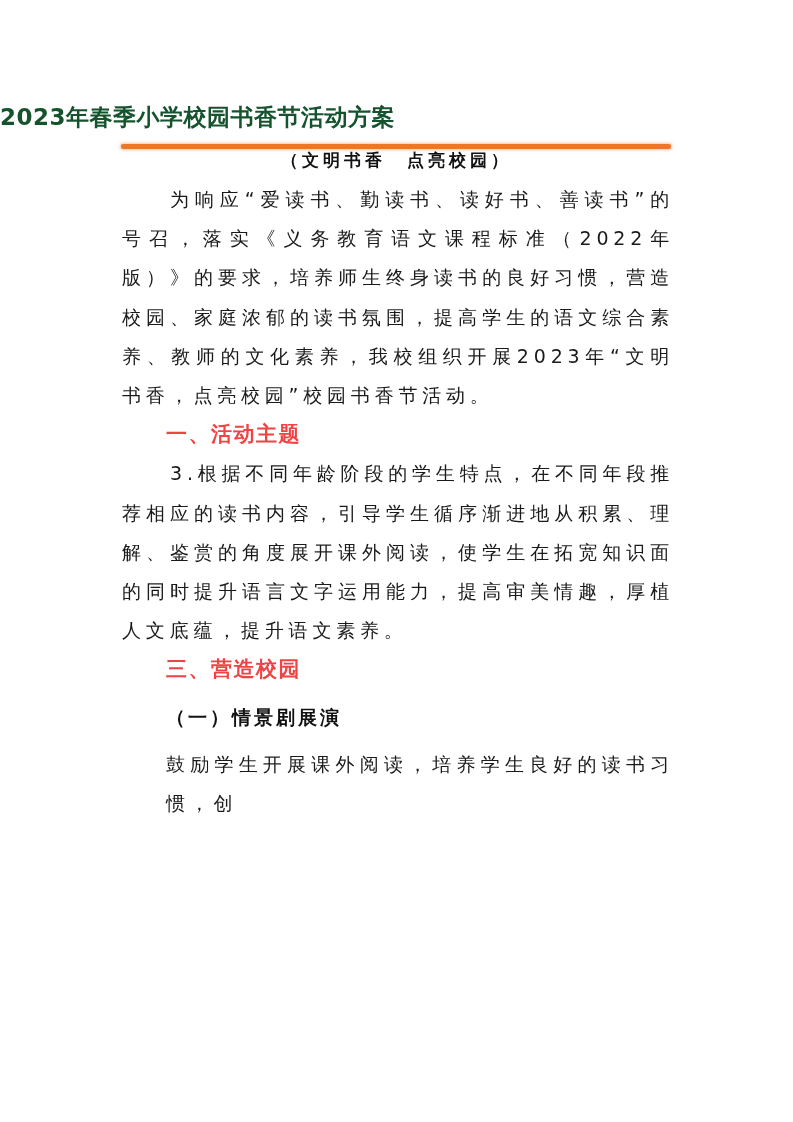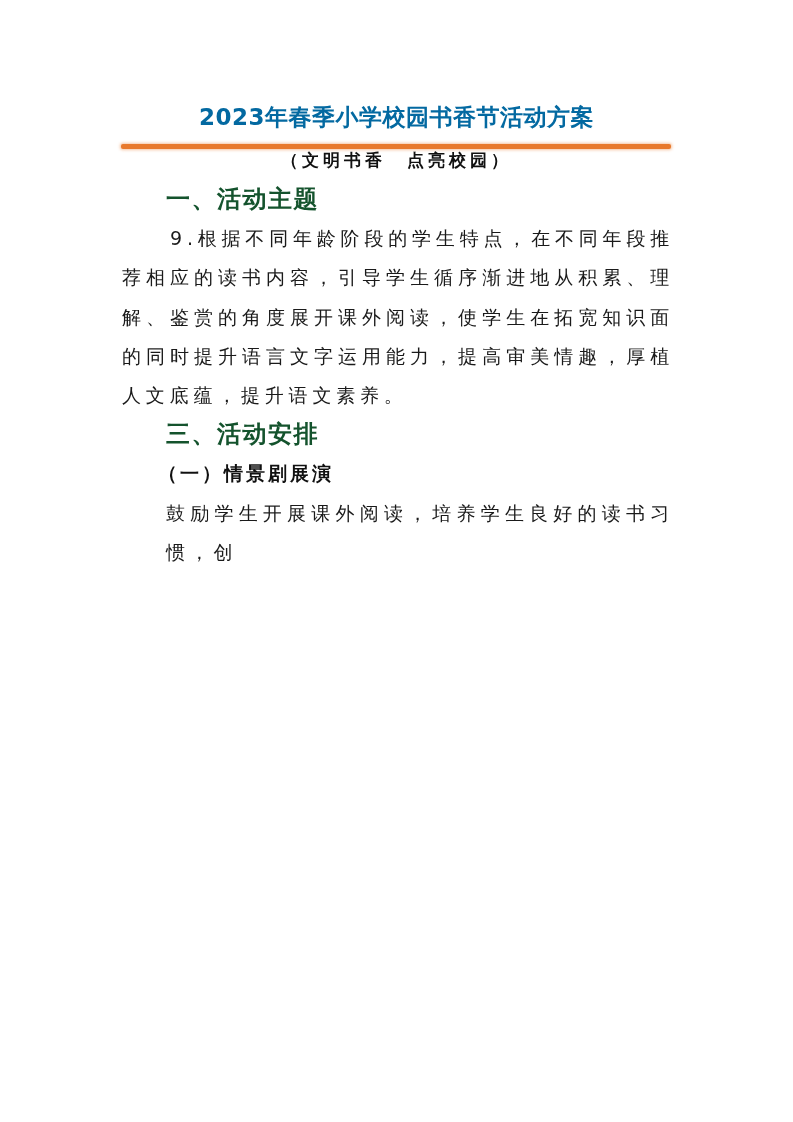--- a/index.html
+++ b/index.html
@@ -21,27 +21,26 @@
       top: 0;
       width: 793px;
       height: 1122px;
       background: #ffffff;
     }
     .title {
       position: absolute;
       left: 0;
       width: 793px;
       top: 100px;
-      text-align: center;
       font-family: "DejaVu Sans", "Liberation Sans", sans-serif;
       font-weight: bold;
       font-size: 23px;
       line-height: 34px;
       letter-spacing: 0.5px;
-      color: #0369a1;
+      color: #14532d;
     }
     .divider {
       position: absolute;
       left: 121px;
       width: 550px;
       top: 144px;
       height: 5px;
       background: #e8792c;
       border-radius: 2px;
       box-shadow: 0 0 3px 1px rgba(232, 121, 44, 0.45);
@@ -74,57 +73,58 @@
       color: #1a1a1a;
       font-family: "DejaVu Sans", "Liberation Sans", sans-serif;
       font-weight: normal;
     }
     .indent {
       text-indent: 48px;
     }
     .head1 {
       font-family: "DejaVu Sans", "Liberation Sans", sans-serif;
       font-weight: bold;
-      font-size: 24px;
+      font-size: 21px;
       line-height: 39.2px;
       letter-spacing: 1.5px;
       margin: 0;
       padding-left: 44px;
-      color: #14532d;
+      color: #ef4444;
     }
     .head2 {
       font-family: "DejaVu Serif", "Liberation Serif", serif;
       font-weight: bold;
       font-size: 19px;
       line-height: 39.2px;
       letter-spacing: 3px;
-      margin: 0;
+      margin: 8px;
       padding-left: 36px;
       color: #111;
     }
     .plain-indent {
       padding-left: 44px;
     }
   </style>
 </head>
 <body>
 
 <div class="page">
 
   <div class="title">2023年春季小学校园书香节活动方案</div>
 
   <div class="divider"></div>
 
   <div class="subtitle">（文明书香　点亮校园）</div>
 
   <div class="body">
 
+    <p class="para indent">为响应“爱读书、勤读书、读好书、善读书”的号召，落实《义务教育语文课程标准（2022年版）》的要求，培养师生终身读书的良好习惯，营造校园、家庭浓郁的读书氛围，提高学生的语文综合素养、教师的文化素养，我校组织开展2023年“文明书香，点亮校园”校园书香节活动。</p>
 
     <p class="head1">一、活动主题</p>
 
-    <p class="para indent">9.根据不同年龄阶段的学生特点，在不同年段推荐相应的读书内容，引导学生循序渐进地从积累、理解、鉴赏的角度展开课外阅读，使学生在拓宽知识面的同时提升语言文字运用能力，提高审美情趣，厚植人文底蕴，提升语文素养。</p>
+    <p class="para indent">3.根据不同年龄阶段的学生特点，在不同年段推荐相应的读书内容，引导学生循序渐进地从积累、理解、鉴赏的角度展开课外阅读，使学生在拓宽知识面的同时提升语言文字运用能力，提高审美情趣，厚植人文底蕴，提升语文素养。</p>
 
-    <p class="head1">三、活动安排</p>
+    <p class="head1">三、营造校园</p>
     <p class="head2">（一）情景剧展演</p>
     <p class="para plain-indent">鼓励学生开展课外阅读，培养学生良好的读书习惯，创</p>
 
   </div>
 </div>
 
 </body></html>

